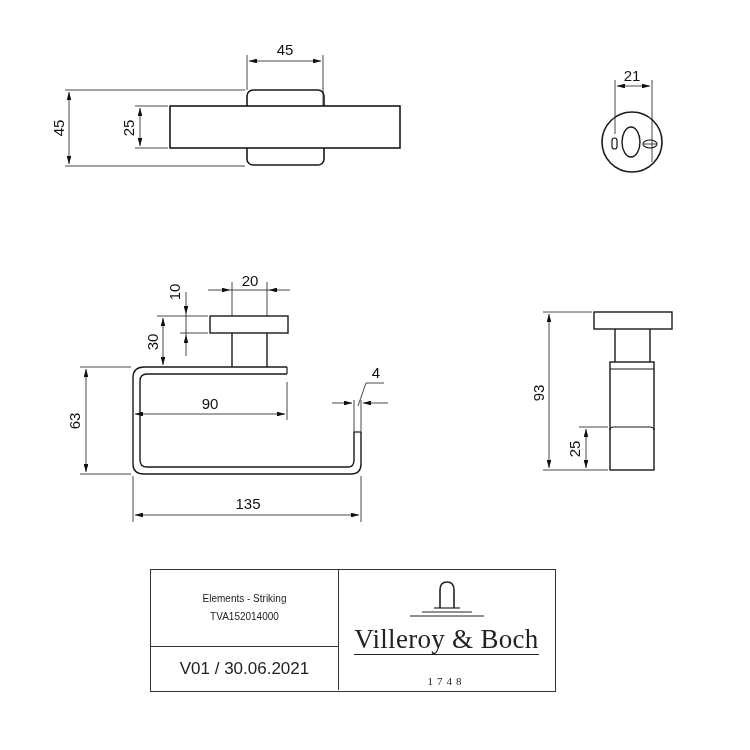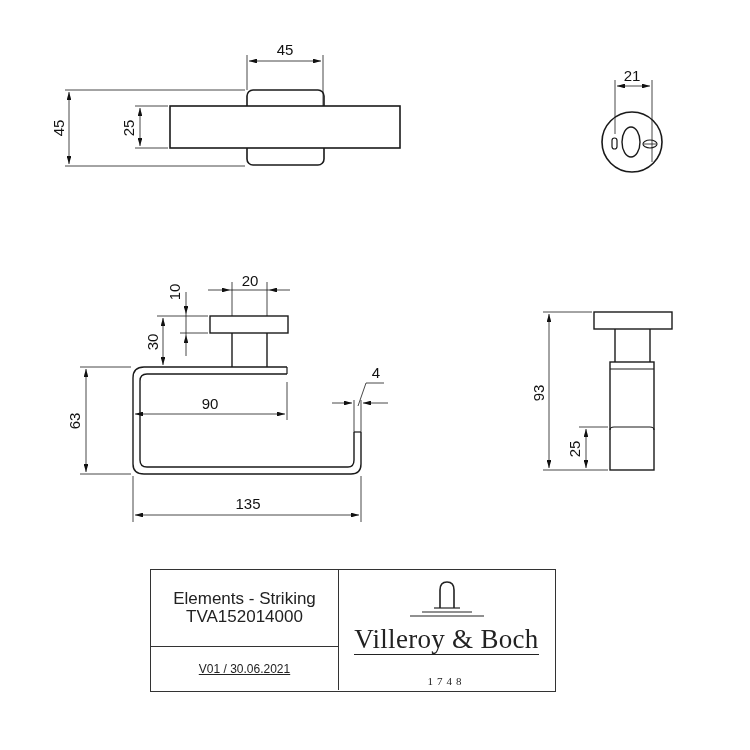--- a/index.html
+++ b/index.html
@@ -115,25 +115,25 @@
     <line x1="543" y1="470" x2="608" y2="470" stroke-width="0.8"></line>
     <line x1="549" y1="314" x2="549" y2="468" stroke-width="0.8" marker-start="url(#ar)" marker-end="url(#ar)"></line>
     <line x1="579" y1="427" x2="608" y2="427" stroke-width="0.8"></line>
     <line x1="586" y1="429" x2="586" y2="468" stroke-width="0.8" marker-start="url(#ar)" marker-end="url(#ar)"></line>
   </g>
   <text class="dim" transform="translate(544,393) rotate(-90)" text-anchor="middle">93</text>
   <text class="dim" transform="translate(580,449) rotate(-90)" text-anchor="middle">25</text>
 </svg>
 
 <div class="tb" style="left:150px; top:569px; width:406px; height:123px;">
-  <div class="tb-cell" style="left:0; top:0; width:188px; height:77px; border-right:1.5px solid #333; border-bottom:1.5px solid #333; font-size:17px; line-height:18px;">
+  <div class="tb-cell" style="left:0; top:0; width:188px; height:77px; border-right:1.5px solid #333; border-bottom:1.5px solid #333; font-size:10px; line-height:18px;">
     <div>Elements - Striking</div>
     <div>TVA152014000</div>
   </div>
-  <div class="tb-cell" style="left:0; top:77px; width:188px; height:43px; border-right:1.5px solid #333; font-size:12px;text-decoration:underline;">
+  <div class="tb-cell" style="left:0; top:77px; width:188px; height:43px; border-right:1.5px solid #333; font-size:17px;">
     <div>V01 / 30.06.2021</div>
   </div>
   <div class="tb-cell" style="left:188px; top:0; width:215px; height:120px; justify-content:flex-start; padding-top:10px;">
     <svg width="90" height="38" viewBox="0 0 90 38" style="position:static;">
       <path d="M38,28 L38,10 Q38,2 45,2 Q52,2 52,10 L52,28" fill="none" stroke="#222" stroke-width="1.6"></path>
       <line x1="32" y1="28" x2="58" y2="28" stroke="#222" stroke-width="1.2"></line>
       <line x1="20" y1="32" x2="70" y2="32" stroke="#222" stroke-width="1.2"></line>
       <line x1="8" y1="36" x2="82" y2="36" stroke="#222" stroke-width="1.2"></line>
     </svg>
     <div class="brand" style="margin-top:6px; border-bottom:1px solid #222; line-height:30px;">Villeroy &amp; Boch</div>

